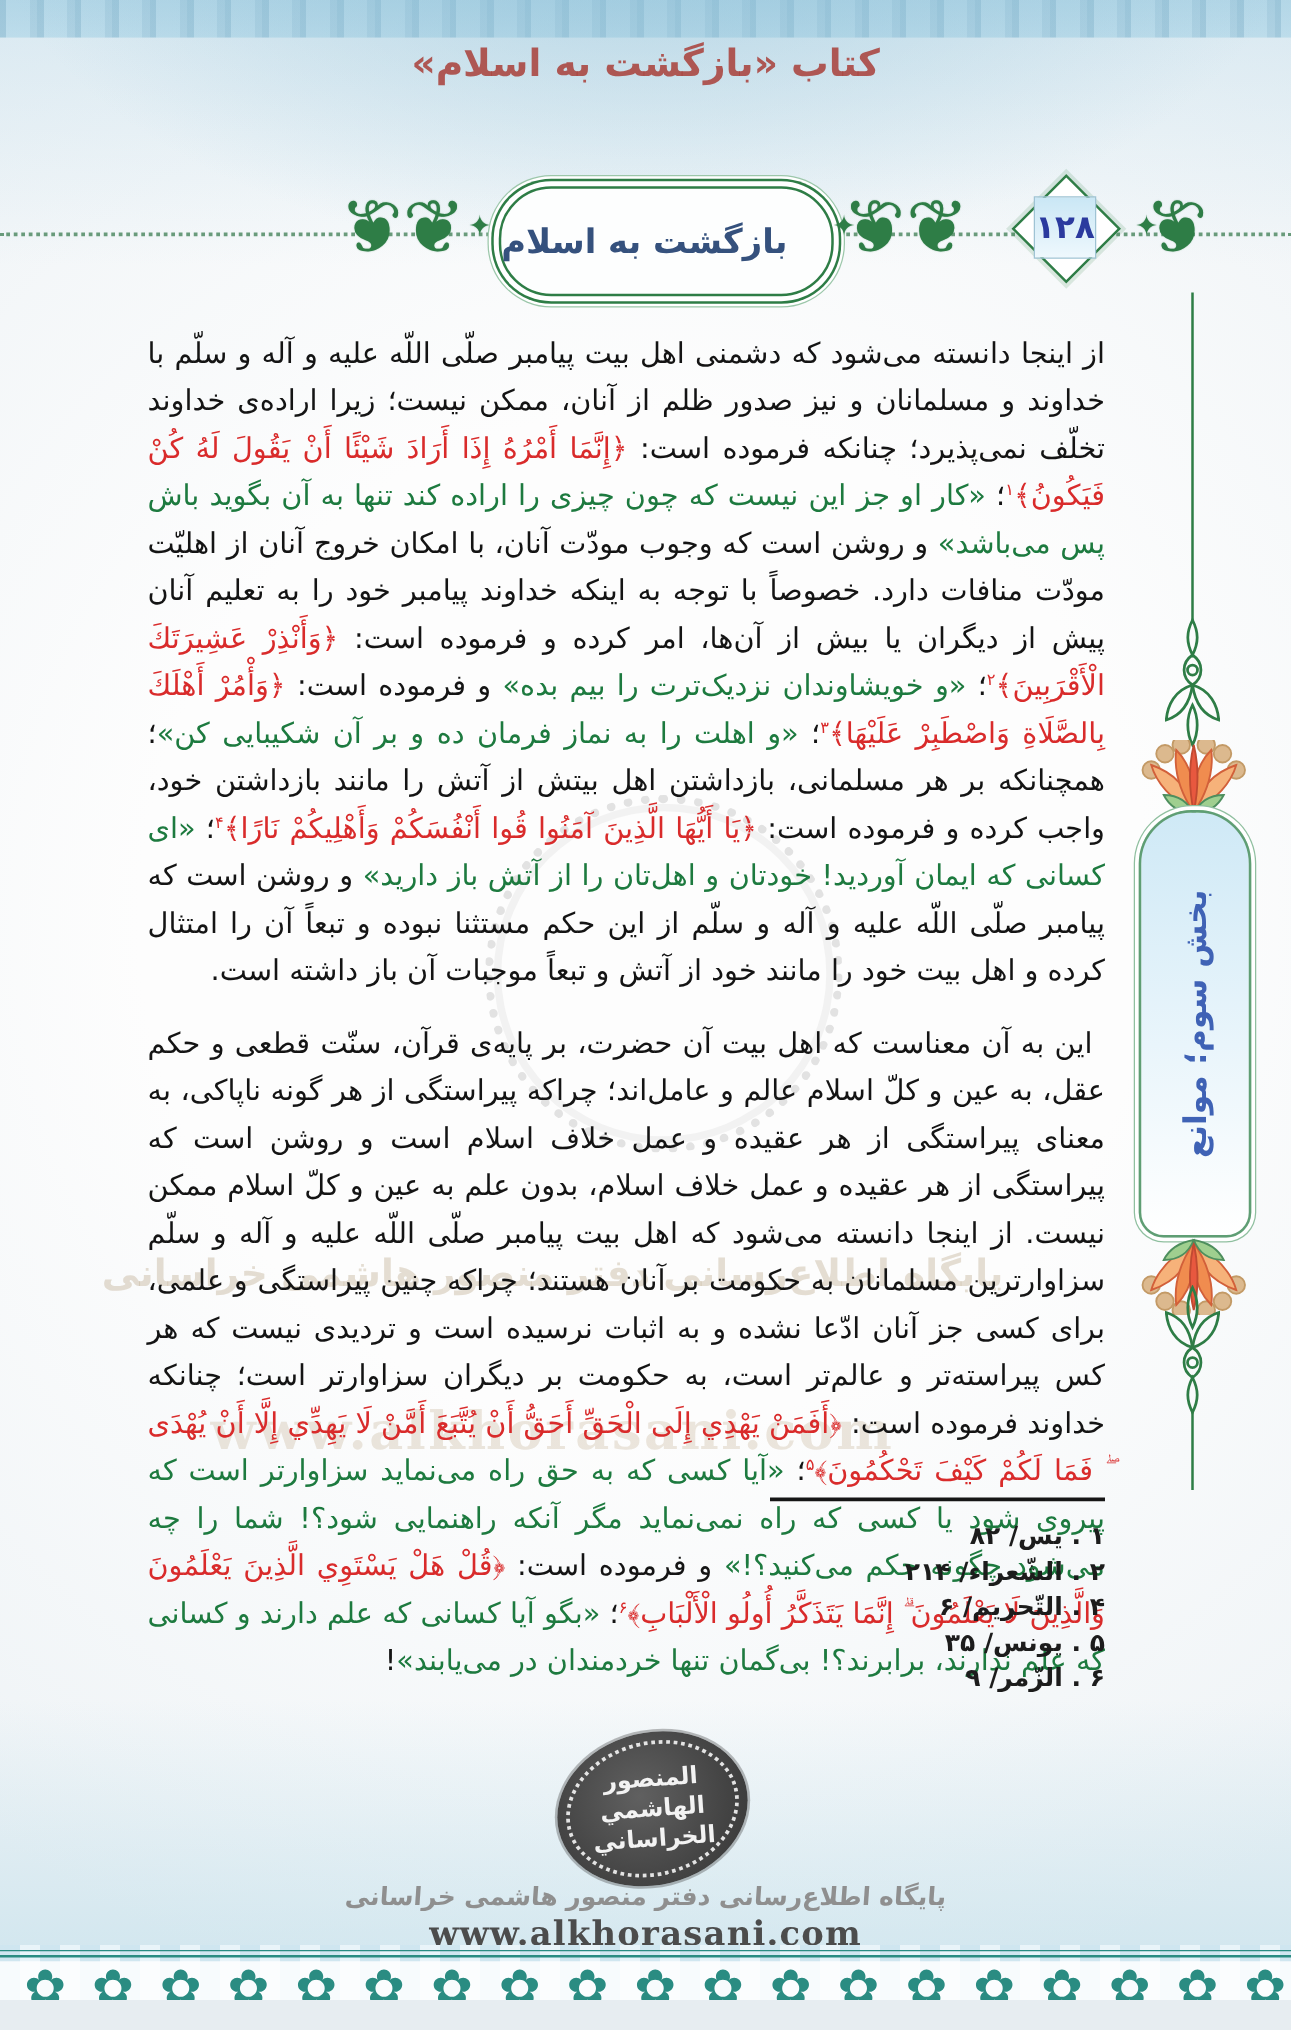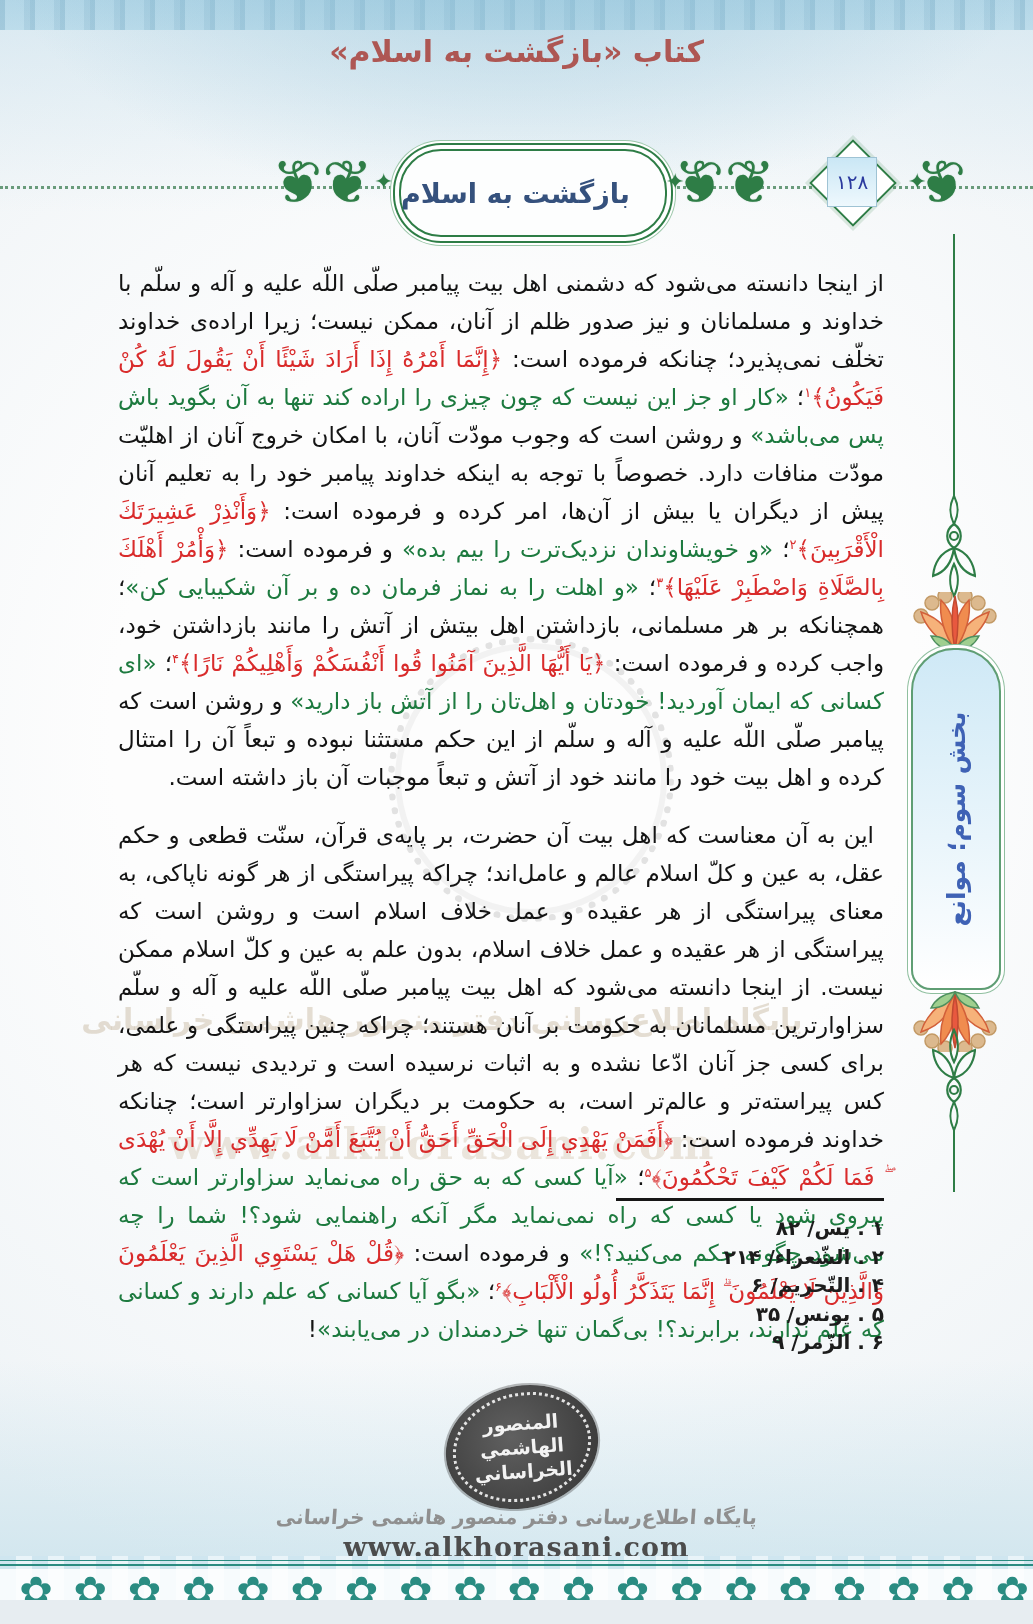--- a/index.html
+++ b/index.html
@@ -33,21 +33,21 @@
   .fl .g2{font-size:60px;transform:scaleX(-1);margin-left:-12px;}
   .fl .star{font-size:22px;margin:0 2px;}
   .fl-left{left:284px;top:152px;}
   .fl-right{left:664px;top:152px;}
   .fl-page{left:906px;top:152px;}
   .diamond{position:absolute;left:822px;top:152px;width:58px;height:58px;transform:rotate(45deg);
         border:2px solid #2e7d46;box-shadow:0 0 0 3px rgba(46,125,70,.15);background:#fff;}
   .numbox{position:absolute;left:827px;top:157px;width:48px;height:48px;
         background:linear-gradient(180deg,#cae7f5,#eef8fd);border:1px solid #9fc3d4;
         display:flex;align-items:center;justify-content:center;}
-  .numbox span{font-size:20px;font-weight:normal;color:#2b3a9e;}
+  .numbox span{font-size:26px;font-weight:bold;color:#2b3a9e;}
   
   .sb-line{position:absolute;left:953px;width:2px;background:#2e7d46;}
   .sb-line.top{top:234px;height:262px;}
   .sb-line.bottom{top:1128px;height:64px;}
   .sb-svg{position:absolute;left:932px;}
   .sb-panel{position:absolute;left:911px;top:648px;width:86px;height:338px;
         border-radius:43px 43px 20px 20px;
         background:linear-gradient(180deg,#cfe9f6 0%,#e9f5fb 55%,#ffffff 100%);
         border:2px solid #5f9e74;box-shadow:0 0 0 3px #fff,0 0 0 4px #8fbf9f;}
   .sb-panel span{position:absolute;left:50%;top:50%;transform:translate(-50%,-50%) rotate(-90deg);

